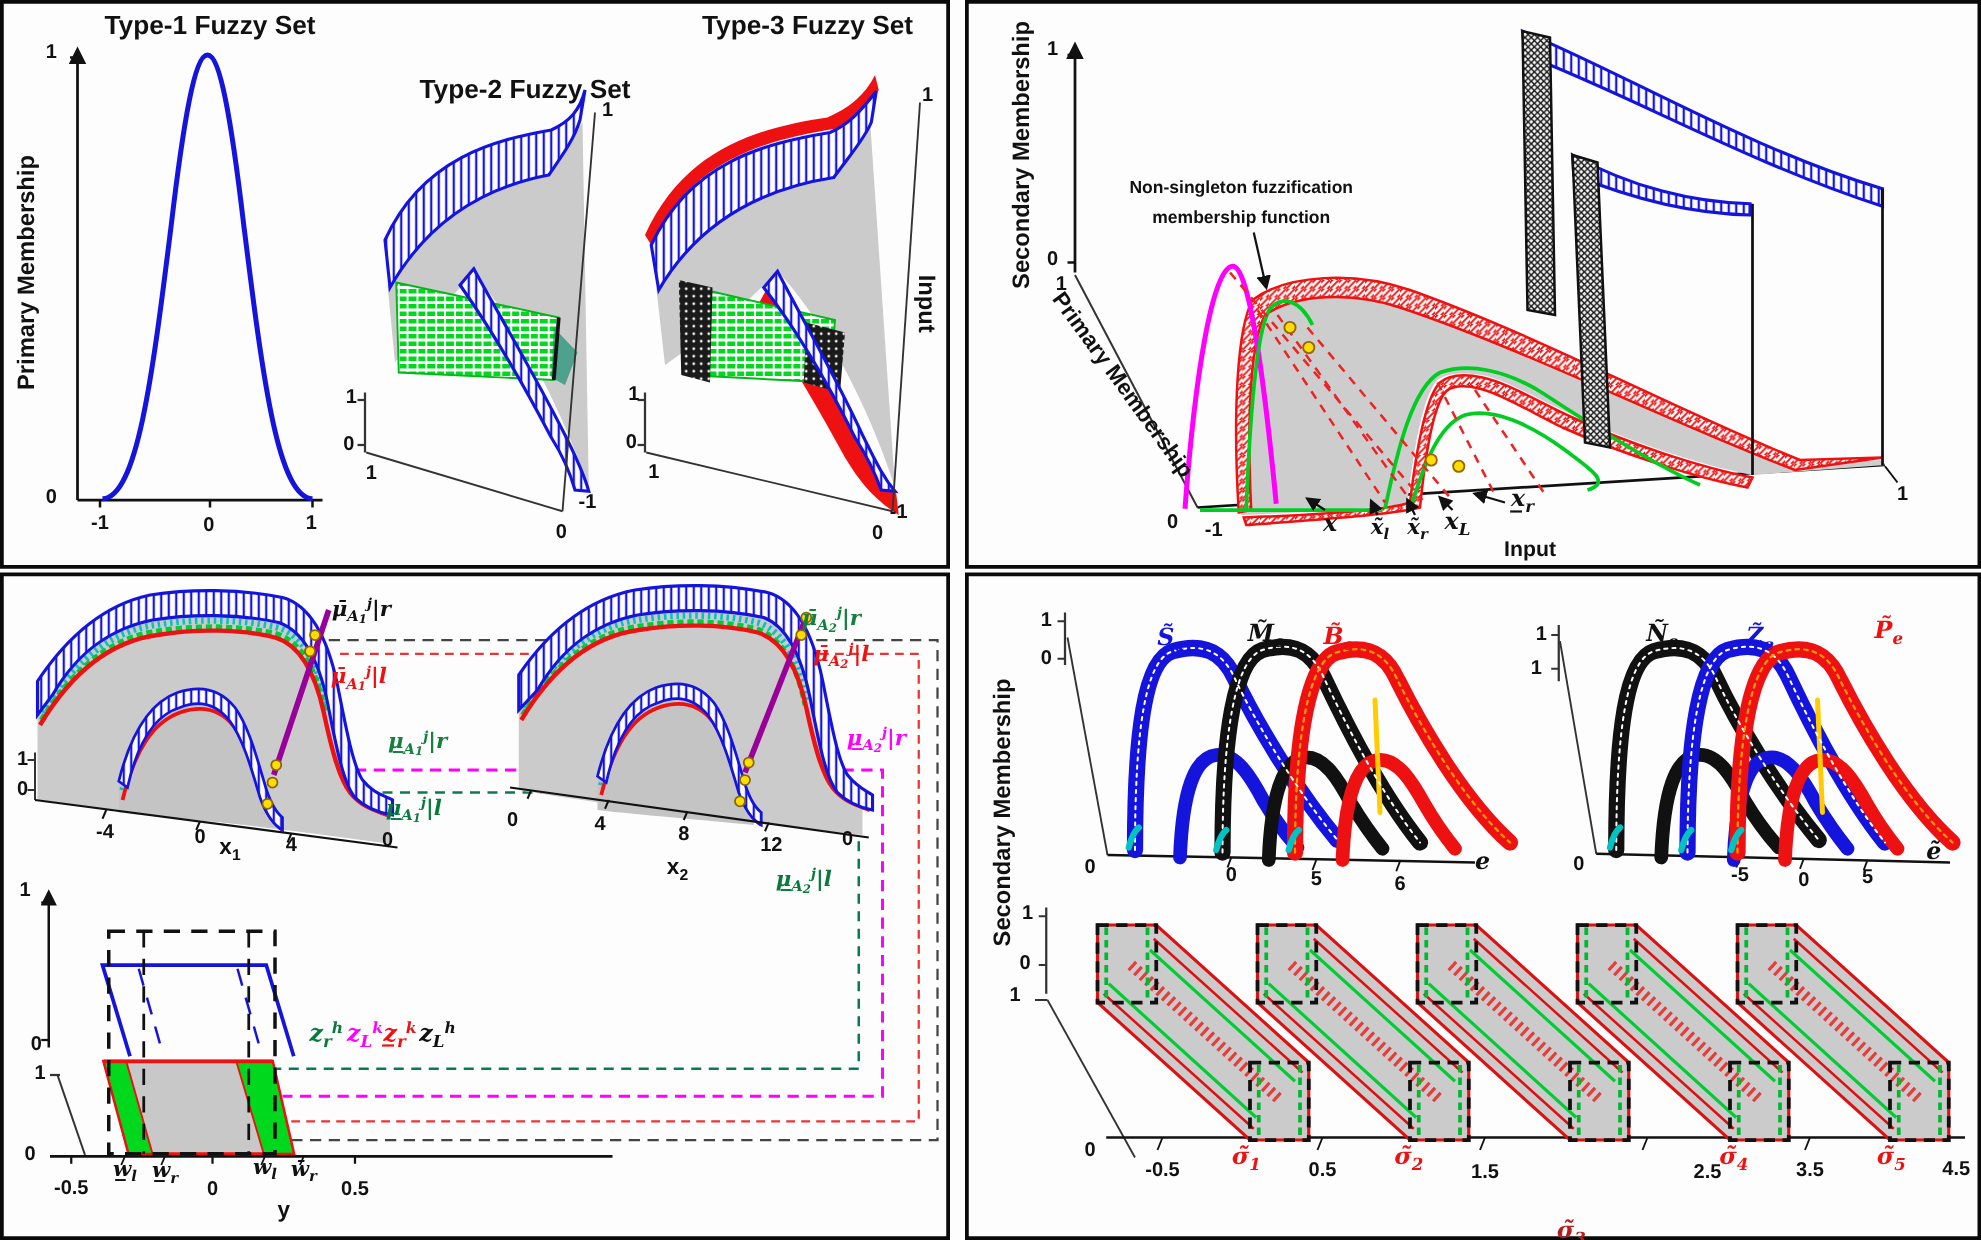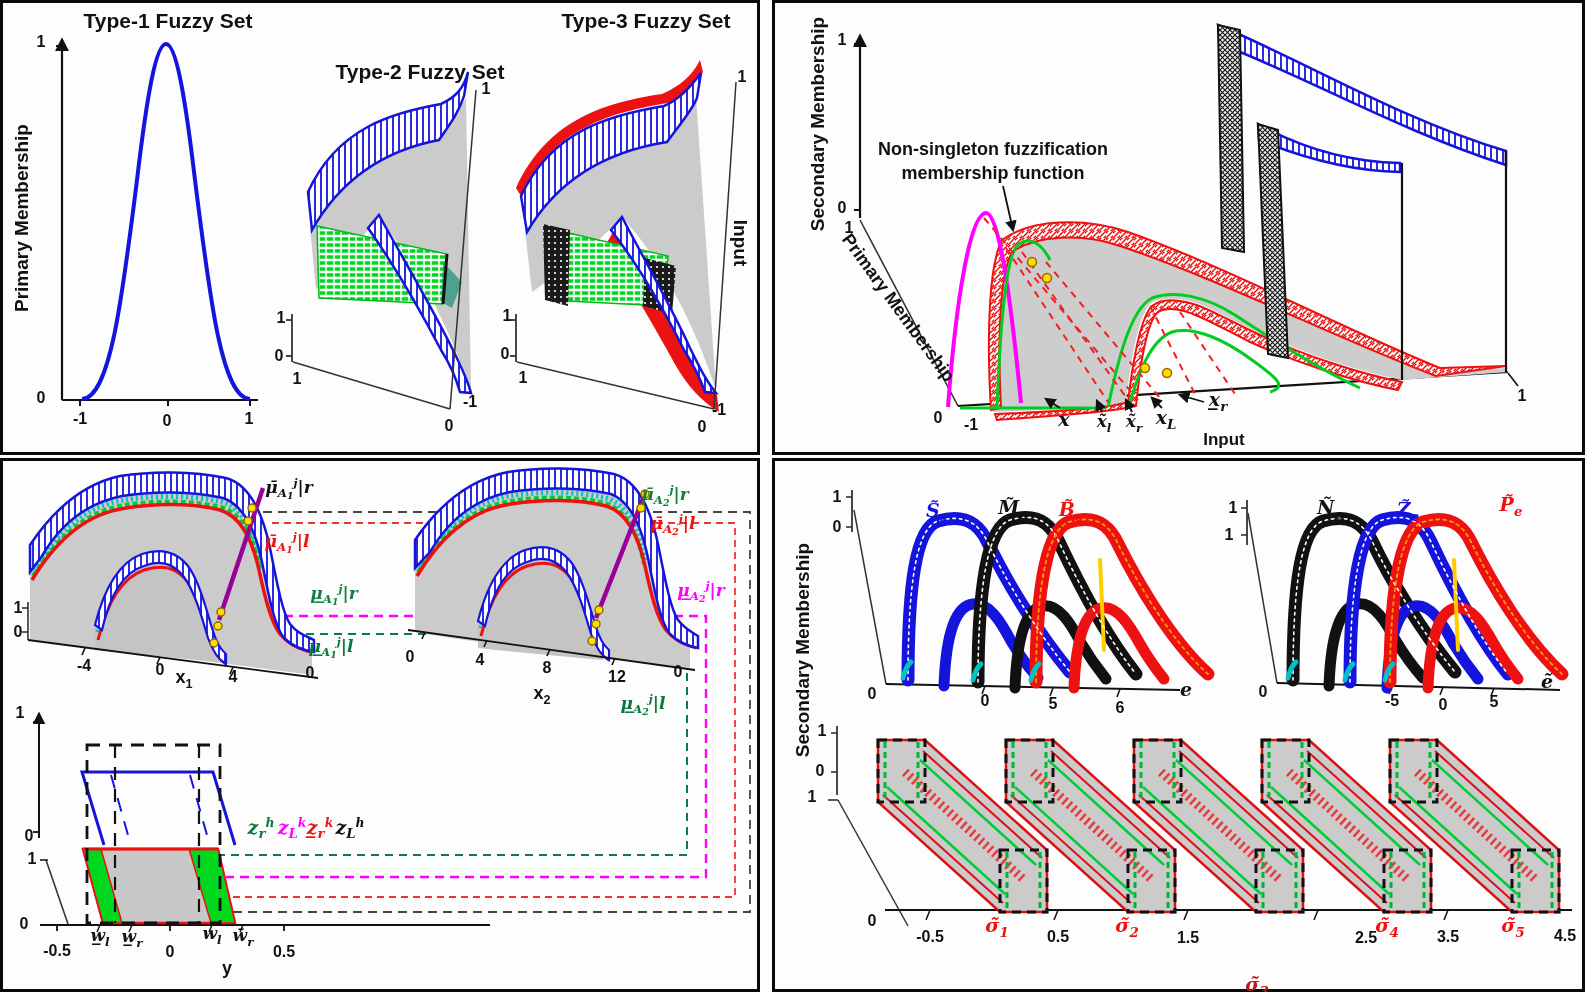--- a/index.html
+++ b/index.html
@@ -5,21 +5,21 @@
   html,body{margin:0;padding:0;background:#ffffff;}
   #root{position:relative;width:1585px;height:992px;background:#fdfdfd;font-family:"Liberation Sans",sans-serif;overflow:hidden;}
   .panel{position:absolute;border:3px solid #0a0a0a;background:transparent;box-sizing:border-box;}
   #cnv{position:absolute;left:0;top:0;z-index:1;}
   .lb{position:absolute;transform:translate(-50%,-50%);font:bold 15px "Liberation Sans",sans-serif;color:#111;white-space:nowrap;z-index:5;}
   .big{font-size:21px;}
   .ax{font-size:16px;}
   .vert{transform:translate(-50%,-50%) rotate(-90deg);}
   .vcw{transform:translate(-50%,-50%) rotate(90deg);}
   .diag{transform:translate(-50%,-50%) rotate(54deg);font-size:18px;}
-  .ann{font-weight:bold;font-size:18px;}
+  .ann{font-weight:bold;font-size:14px;}
   .math{font:italic 17px "DejaVu Serif",serif;font-weight:bold;}
   .math.big2{font-size:19px;}
   .rt-it{font-style:italic;}
   .rt-sb{font-size:70%;vertical-align:-0.35em;}
   .rt-sb2{font-size:55%;vertical-align:-0.6em;}
   .rt-sp{font-size:65%;vertical-align:0.55em;}
   .rt-b{font-style:normal;font-weight:bold;font-family:"Liberation Sans",sans-serif;}
   .rt-sbb{font-style:normal;font-weight:bold;font-family:"Liberation Sans",sans-serif;font-size:70%;vertical-align:-0.35em;}
 </style>
 </head>

